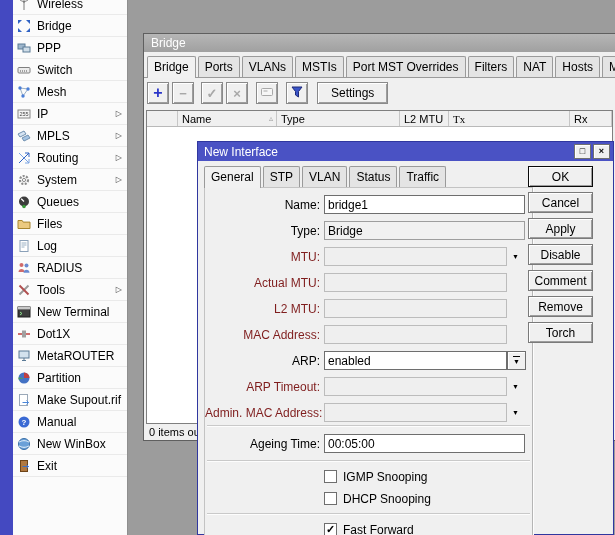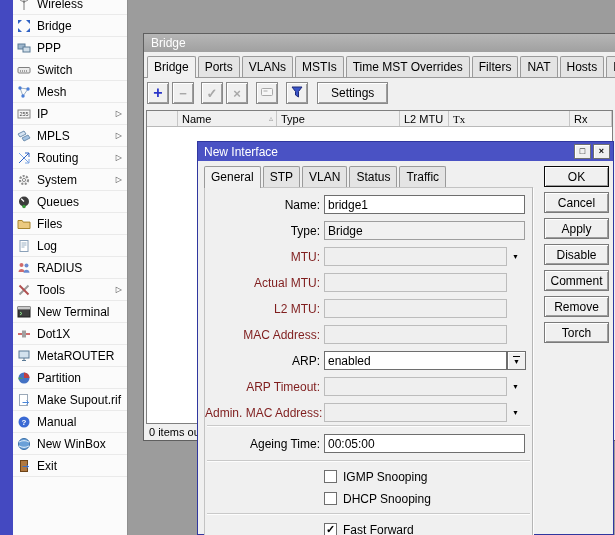--- a/index.html
+++ b/index.html
@@ -71,21 +71,21 @@
   .finput.ro{background:#f1f1f1;border-color:#9e9e9e}
   .carrow{width:17px;text-align:center;font-size:7px;color:#000;flex:none}
   .dropbtn{width:19px;height:19px;box-sizing:border-box;border:1px solid #6e6e6e;background:#f0f0f0;
     box-shadow:inset 1px 1px 0 #fff;display:flex;align-items:center;justify-content:center;flex:none}
   .dropbtn .dg{font-size:7px;line-height:1;border-top:1px solid #000;padding-top:1px}
   .sep{height:0;border-top:1px solid #c9c9c9;border-bottom:1px solid #fdfdfd;margin:0 2px}
   .cbrow{display:flex;align-items:flex-start;height:16px;margin-left:119px}
   .cbox{width:13px;height:13px;box-sizing:border-box;border:1px solid #6e6e6e;background:#fff;
     margin-right:6px;flex:none;display:flex;align-items:center;justify-content:center;
     font-size:11px;font-weight:bold;line-height:1}
-  .btncol{position:absolute;top:24px;right:4px;width:65px}
+  .btncol{position:absolute;top:24px;right:20px;width:65px}
   .dbtn{width:65px;height:21px;box-sizing:border-box;margin-bottom:5px;background:#f0f0f0;
     border:1px solid #7a7a7a;box-shadow:inset 1px 1px 0 #fff,inset -1px -1px 0 #9d9d9d;
     display:flex;align-items:center;justify-content:center}
   .dbtn.default{border:1px solid #0a0a0a}
   .dbtn.gap{margin-top:5px}
 </style>
 </head>
 <body>
 
 <div class="sidebar">
@@ -305,21 +305,21 @@
 
 <div class="win" id="bridge-window">
   <div class="titlebar inactive">
     <span>Bridge</span>
   </div>
   <div class="tabs" id="bridge-tabs">
       <span class="tab active">Bridge</span>
       <span class="tab">Ports</span>
       <span class="tab">VLANs</span>
       <span class="tab">MSTIs</span>
-      <span class="tab">Time MST Overrides</span>
+      <span class="tab">Port MST Overrides</span>
       <span class="tab">Filters</span>
       <span class="tab">NAT</span>
       <span class="tab">Hosts</span>
       <span class="tab">MDB</span>
     </div>
   <div class="toolbar">
     <div class="tbtn">
         <span class="glyph-add">+</span>
       </div>
     <div class="tbtn">

